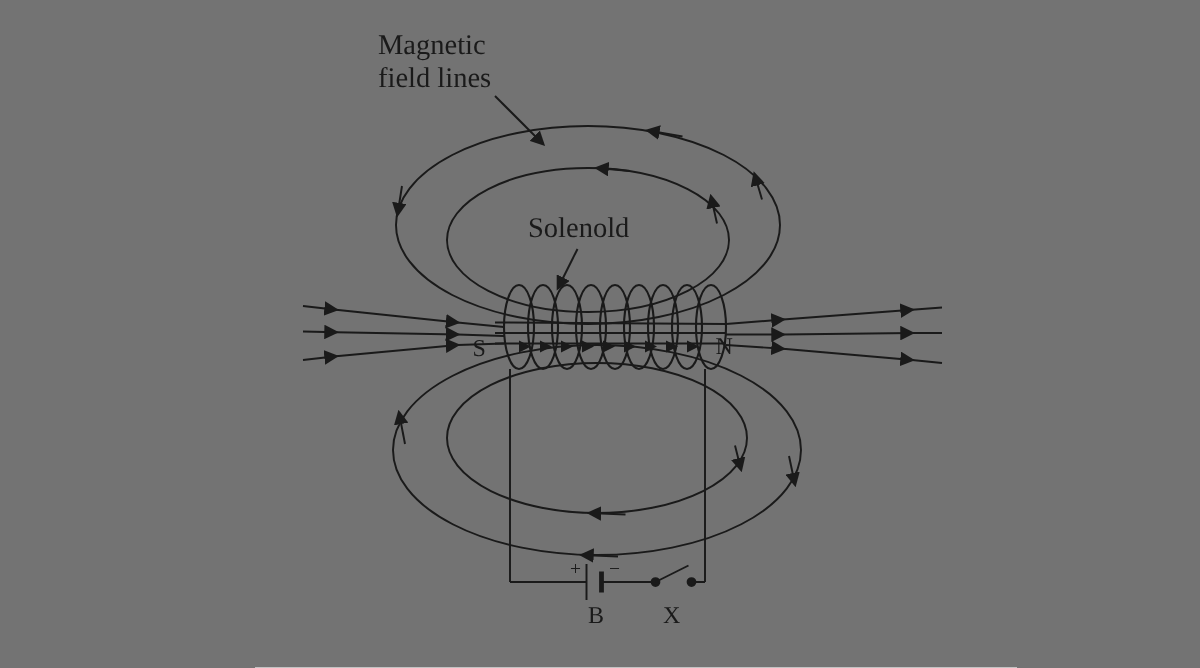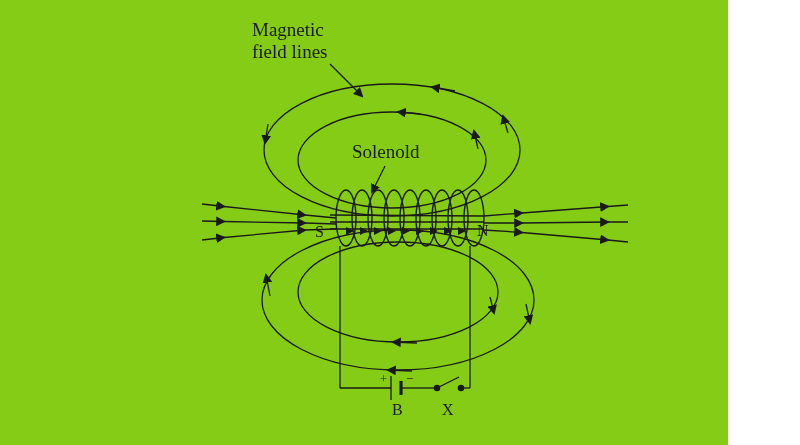--- a/index.html
+++ b/index.html
@@ -1,19 +1,19 @@
 <!DOCTYPE html>
 <html><head>
 <meta charset="utf-8">
 <style>
   html,body{margin:0;padding:0;background:#ffffff;}
   .stage{
     position:relative;
-    width:728px;height:445px;
-    background:#84cc16;
+    width:800px;height:445px;
+    background:#737373;
     overflow:hidden;
     font-family:"Liberation Serif", serif;
   }
   svg text{
     font-family:"Liberation Serif", serif;
     fill:#1a1a1a;
   }
   .lbl-big{font-size:19px;}
   .lbl-mid{font-size:16px;}
   .lbl-sm{font-size:13px;}

